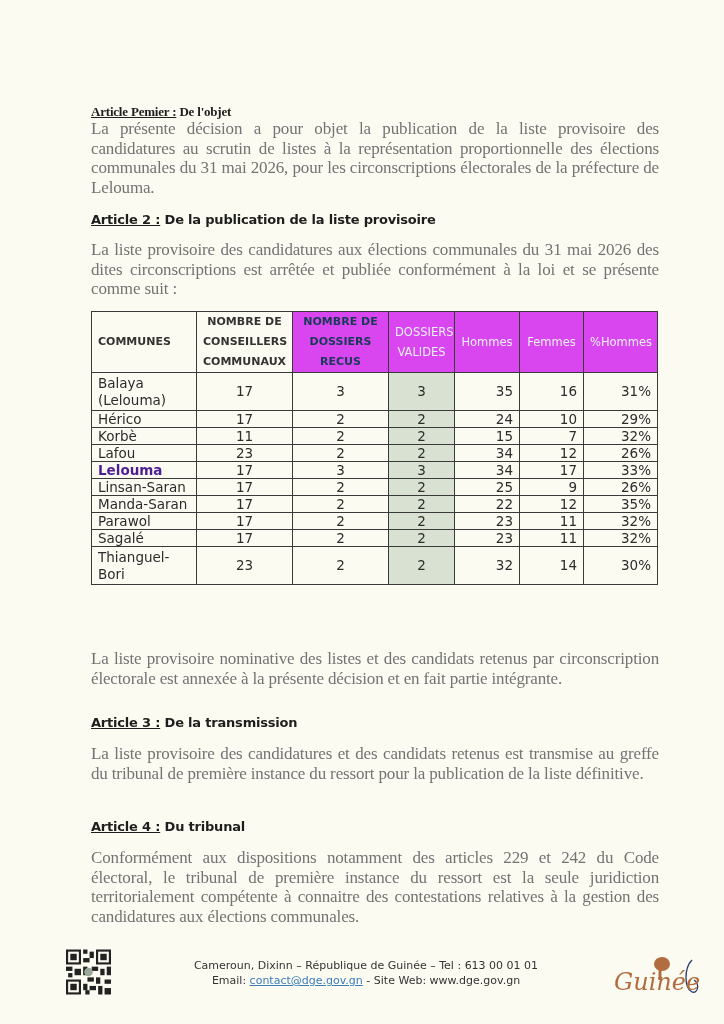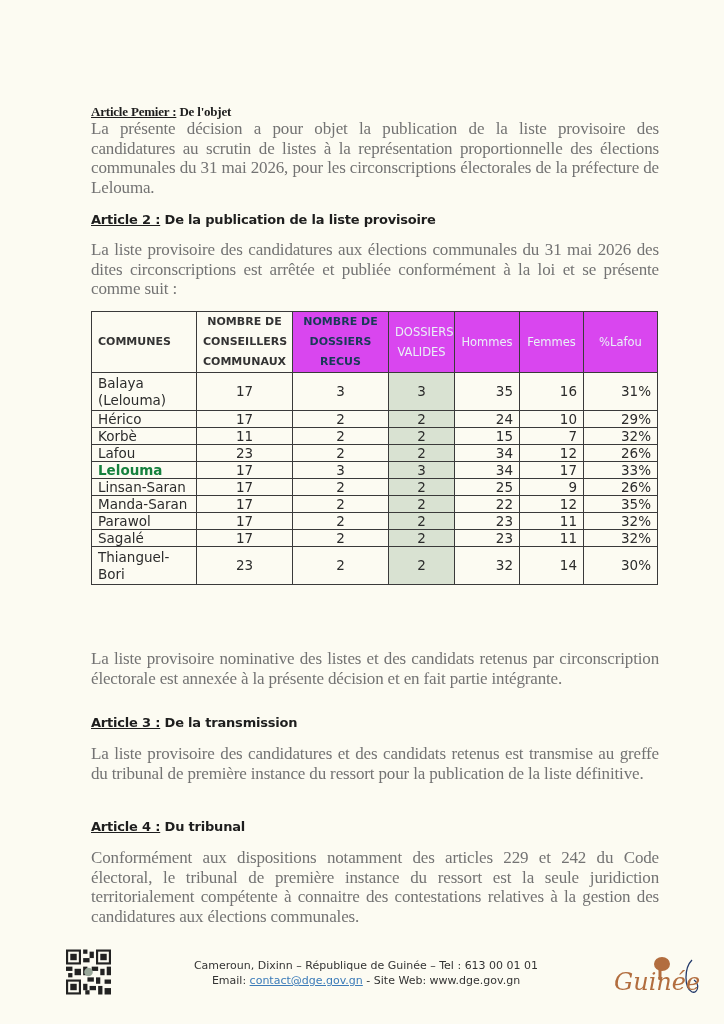--- a/index.html
+++ b/index.html
@@ -34,21 +34,21 @@
       text-align: center; color: #333;
     }
     table.cand th.blue { background: #d946ef; color: #e9f1f7; font-weight: normal; font-size: 11.5px; }
     table.cand th.blue.dark { color: #173a57; font-weight: bold; font-size: 11px; }
     table.cand td { height: 16px; line-height: 16px; }
     table.cand tr.tall td { height: 37px; line-height: 17px; }
     td.c { text-align: center; }
     td.r { text-align: right; }
     td.valid { background: #d9e2d2; text-align: center; }
     td.name { text-align: left; }
-    td.name.hl { color: #15803d; font-weight: bold; }
+    td.name.hl { color: #4c1d95; font-weight: bold; }
 
     .footer-text {
       position: absolute; left: 4px; width: 724px; top: 958px;
       text-align: center; font-size: 11px; line-height: 15px; color: #333;
     }
     .footer-text .email { color: #3b7bb8; text-decoration: underline; }
     .qr { position: absolute; left: 66px; top: 948px; width: 45px; height: 48px; }
     .logo { position: absolute; left: 614px; top: 950px; width: 90px; height: 55px; }
     .logo-text {
       position: absolute; left: 0; top: 18px; font-family: "DejaVu Serif", serif;
@@ -81,21 +81,21 @@
       <col style="width:74px">
   </colgroup>
   <thead>
     <tr>
       <th style="text-align:left">COMMUNES</th>
       <th>NOMBRE DE CONSEILLERS COMMUNAUX</th>
       <th class="blue dark">NOMBRE DE DOSSIERS RECUS</th>
       <th class="blue">DOSSIERS VALIDES</th>
       <th class="blue">Hommes</th>
       <th class="blue">Femmes</th>
-      <th class="blue">%Lafou</th>
+      <th class="blue">%Hommes</th>
     </tr>
   </thead>
   <tbody id="tbody">
       <tr class="tall">
         <td class="name">Balaya (Lelouma)</td>
         <td class="c">17</td>
         <td class="c">3</td>
         <td class="valid">3</td>
         <td class="r">35</td>
         <td class="r">16</td>

